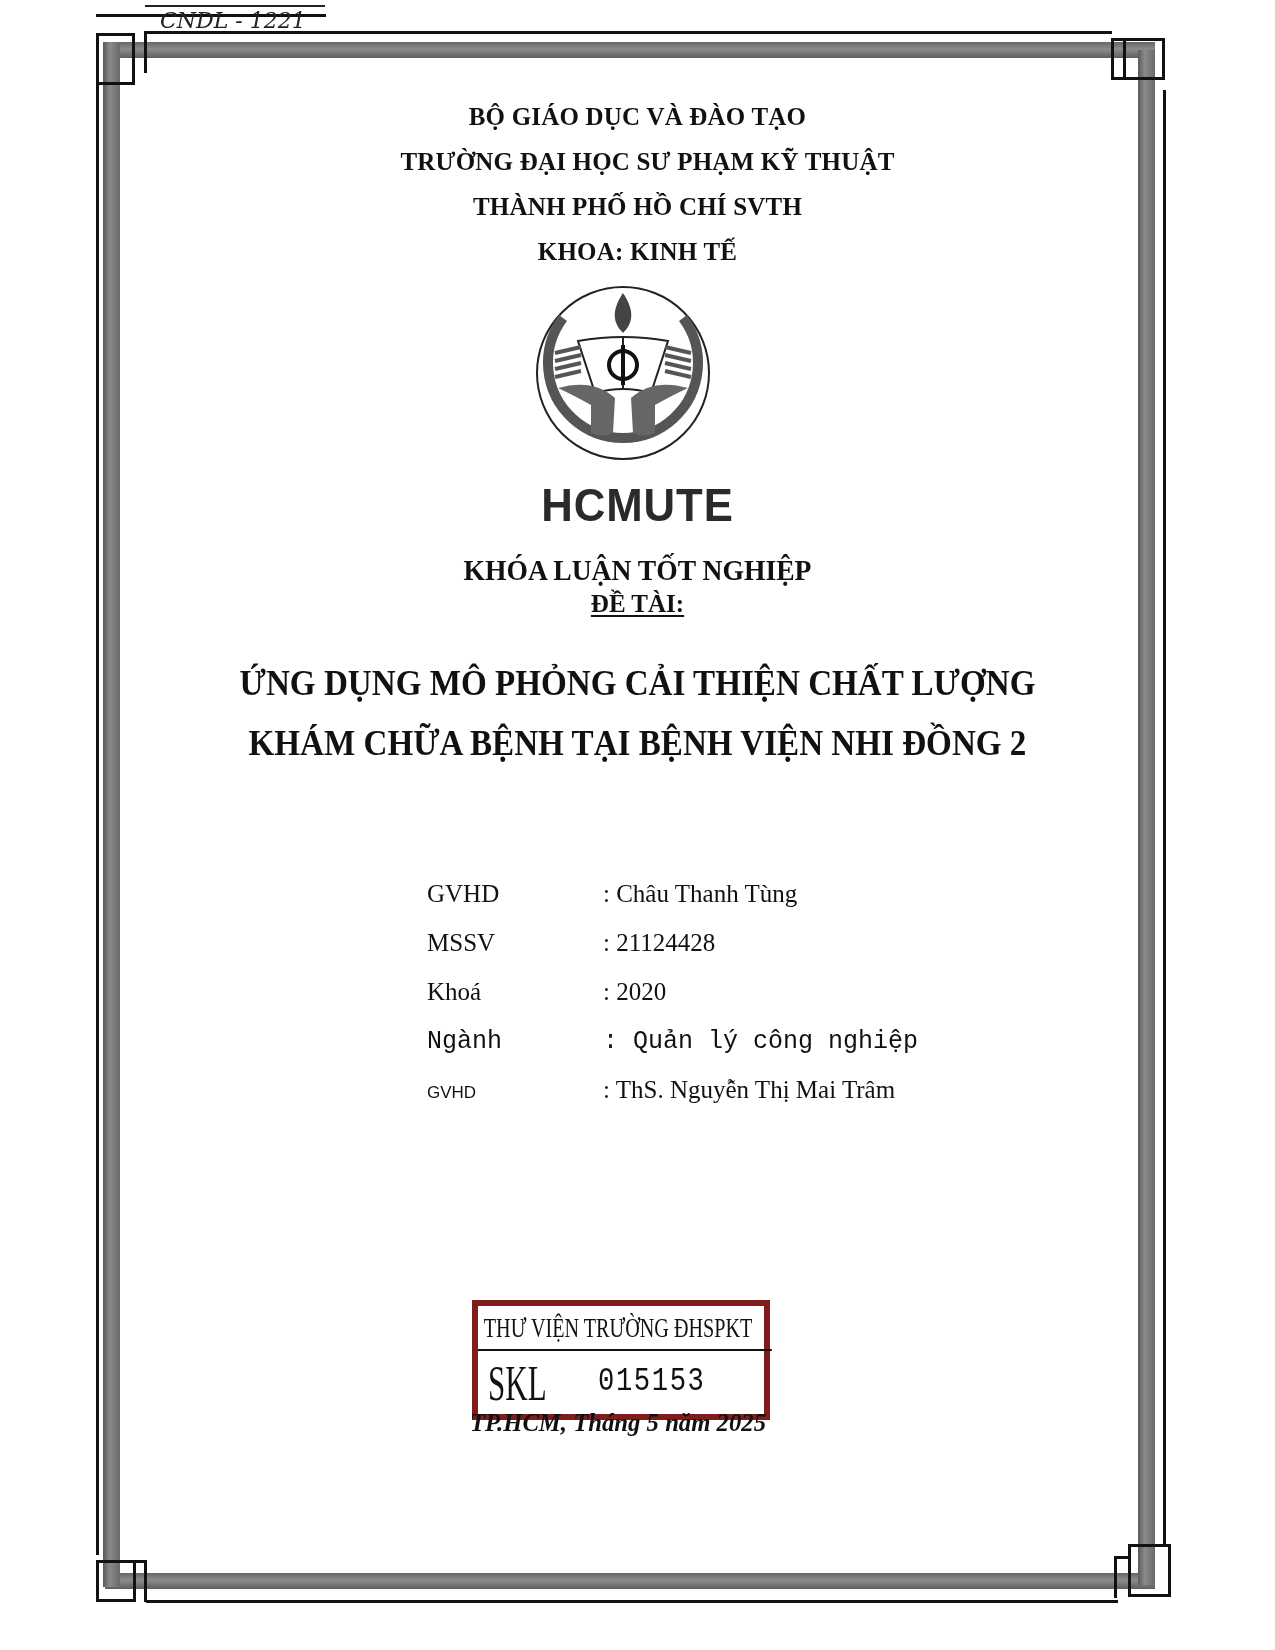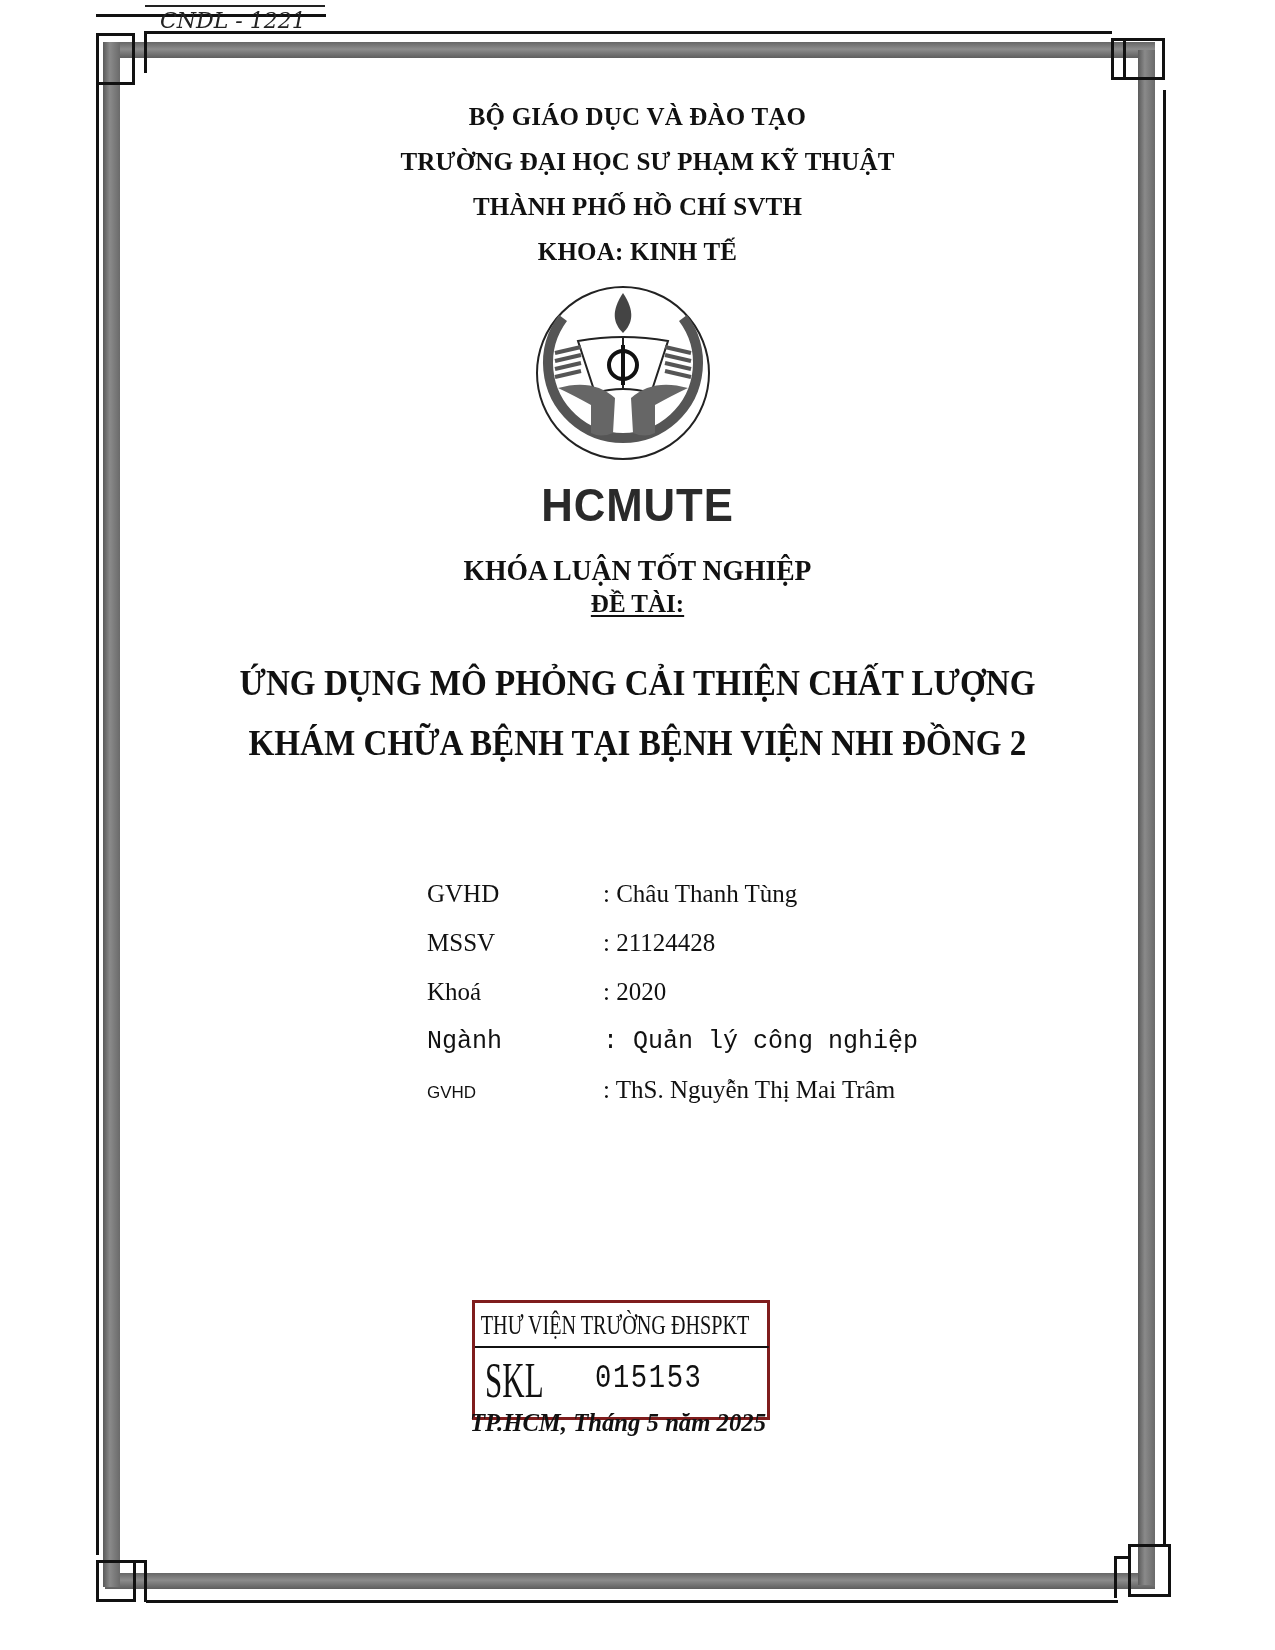--- a/index.html
+++ b/index.html
@@ -11,21 +11,21 @@
   .line { position:absolute; background:#111; }
   .corner-box { position:absolute; border:3px solid #111; box-sizing:border-box; }
   .ctr { position:absolute; left:0; width:1275px; text-align:center; white-space:nowrap; }
   .hdr { font-weight:bold; font-size:25px; letter-spacing:0.2px; }
   .thesis { font-weight:bold; font-size:30px; transform:scaleX(0.92); }
   .topic-label { font-weight:bold; font-size:25px; text-decoration:underline; text-decoration-thickness:2px; text-underline-offset:3px; }
   .topic { font-weight:bold; font-size:36px; transform:scaleX(0.92); transform-origin:center; }
   .info-row { position:absolute; left:427px; font-size:25px; white-space:nowrap; }
   .info-row .k { display:inline-block; width:176px; }
   .info-row .k.sans { font-family:"Liberation Sans", sans-serif; font-size:17px; }
-  .stamp { position:absolute; left:472px; top:1300px; width:298px; height:120px; border:3px solid #7f1d1d; box-sizing:border-box; }
+  .stamp { position:absolute; left:472px; top:1300px; width:298px; height:120px; border:6px solid #7f1d1d; box-sizing:border-box; }
   .stamp .top { height:43px; border-bottom:2px solid #111; font-family:"Liberation Serif", serif; font-size:28px; line-height:43px; padding-left:8px; transform:scaleX(0.72); transform-origin:left; white-space:nowrap; width:400px; }
   .stamp .skl { position:absolute; left:10px; top:46px; font-size:50px; font-family:"Liberation Serif", serif; transform:scaleX(0.62); transform-origin:left; line-height:62px; }
   .stamp .num { position:absolute; left:120px; top:56px; font-size:34px; font-family:"Liberation Mono", monospace; transform:scaleX(0.8); transform-origin:left; letter-spacing:2px; }
   .date { position:absolute; left:470px; top:1408px; font-size:26px; font-weight:bold; font-style:italic; white-space:nowrap; transform:scaleX(0.95); transform-origin:left; }
   .hand { position:absolute; font-family:"DejaVu Serif", serif; font-style:italic; font-size:22px; color:#222; }
 </style>
 </head>
 <body>
 
 <div>

